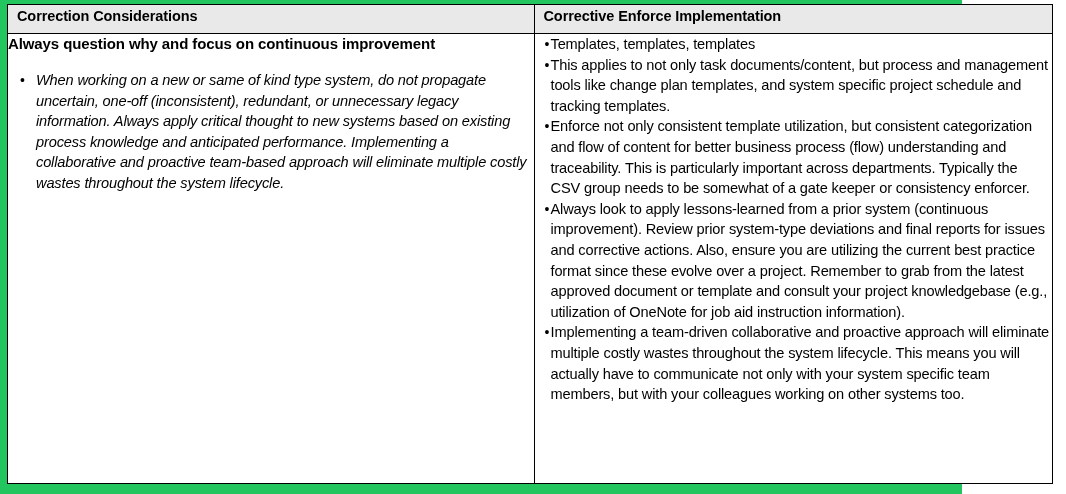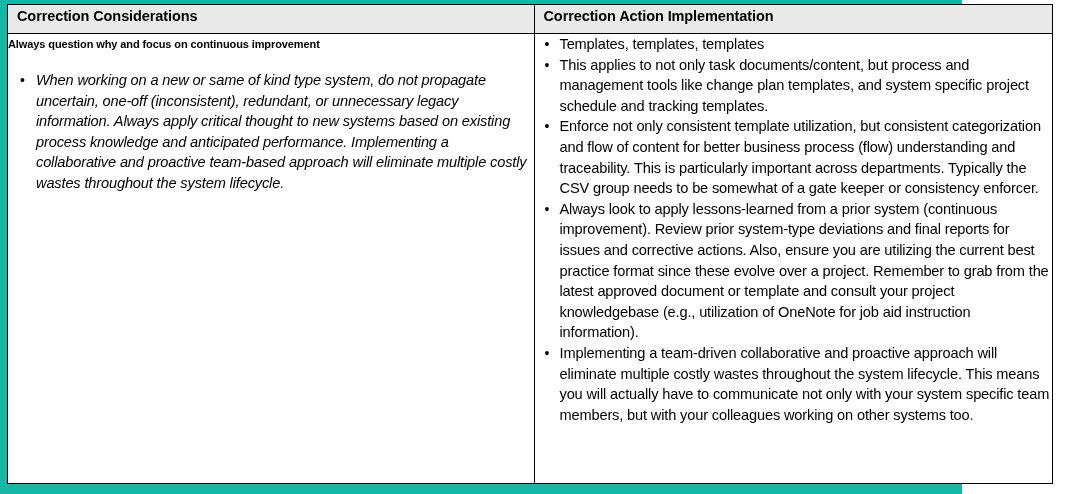--- a/index.html
+++ b/index.html
@@ -14,21 +14,21 @@
     overflow: hidden;
     font-family: "Liberation Sans", sans-serif;
     color: #000000;
     -webkit-font-smoothing: antialiased;
   }
 
   .page {
     position: relative;
     width: 962px;
     height: 494px;
-    background: #14b8a6;
+    background: #22c55e;
     box-sizing: border-box;
   }
 
   .doc-table {
     position: absolute;
     left: 7px;
     top: 4px;
     width: 1046px;
     height: 480px;
     border-collapse: collapse;
@@ -60,21 +60,21 @@
   .col-left  { width: 526px; }
   .col-right { width: 518px; }
 
   
   .body-cell {
     padding: 4px 6px 4px 9px;
   }
 
   .lead-line {
     font-weight: bold;
-    font-size: 11px;
+    font-size: 15px;
     line-height: 20px;
     letter-spacing: -0.1px;
     margin: 0 0 16px 0;
     white-space: nowrap;
   }
 
   ul.bullets {
     list-style: none;
     margin: 0;
     padding: 0;
@@ -101,21 +101,21 @@
 
   
   .cell-left ul.bullets li {
     padding-left: 28px;
   }
   .cell-left ul.bullets li::before {
     left: 12px;
   }
 
   .cell-right ul.bullets li {
-    padding-left: 25px;
+    padding-left: 16px;
   }
   .cell-right ul.bullets li::before {
     left: 10px;
   }
 
   .cell-left  .txt { display: block; max-width: 492px; font-style: italic; }
   .cell-right .txt { display: block; max-width: 500px; }
 </style>
 </head>
 <body>
@@ -124,21 +124,21 @@
 
   <table class="doc-table">
     <colgroup>
       <col class="col-left">
       <col class="col-right">
     </colgroup>
 
     <thead>
       <tr class="hdr-row">
         <th>Correction Considerations</th>
-        <th>Correction Action Implementation</th>
+        <th>Corrective Enforce Implementation</th>
       </tr>
     </thead>
 
     <tbody>
       <tr>
 
         <td class="body-cell cell-left">
           <p class="lead-line">Always question why and focus on continuous improvement</p>
 
           <ul class="bullets">

